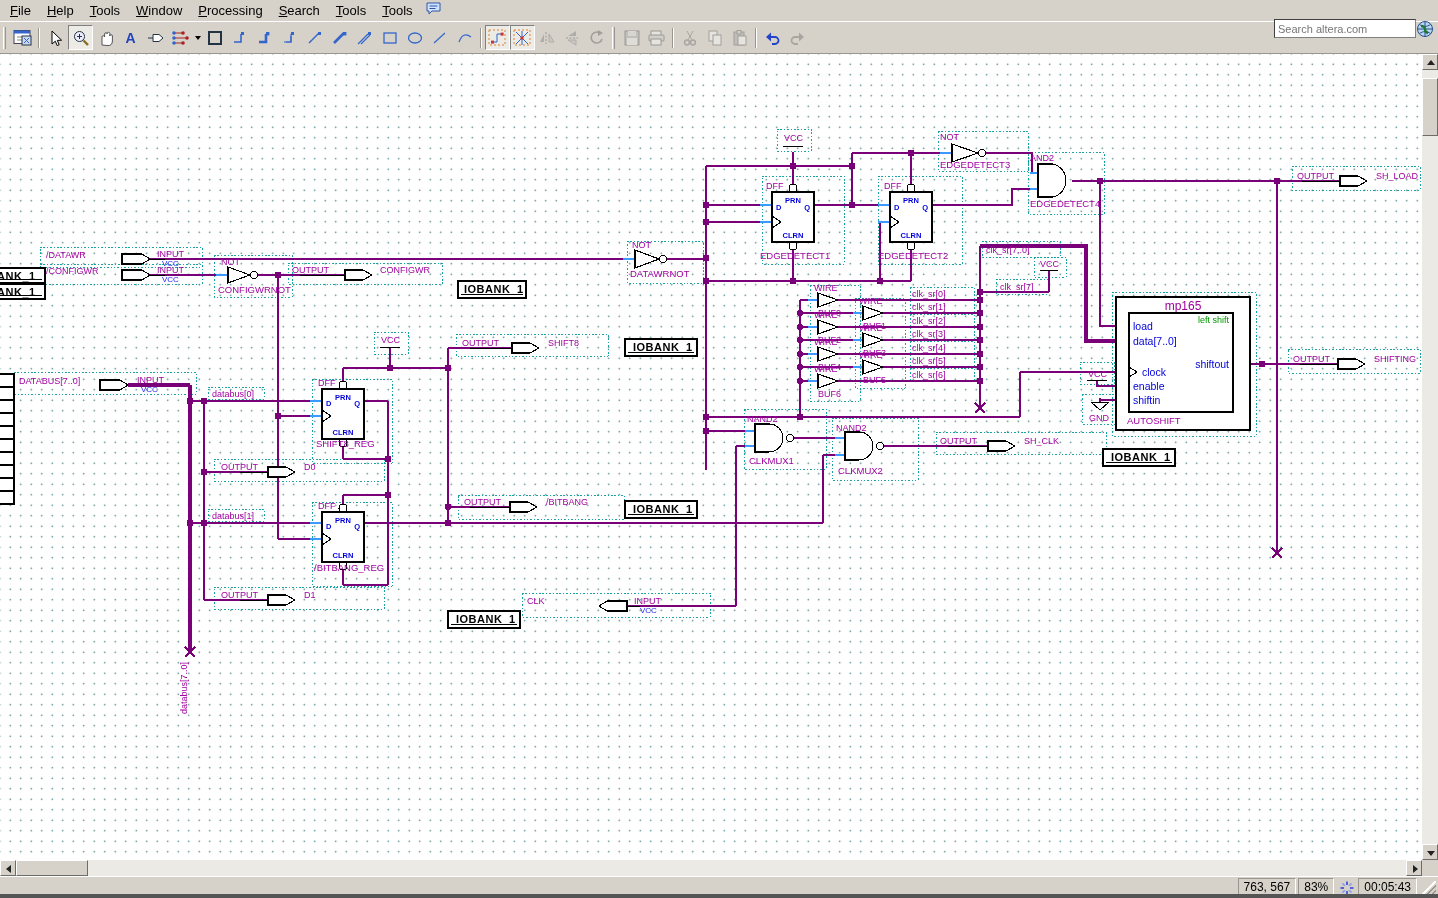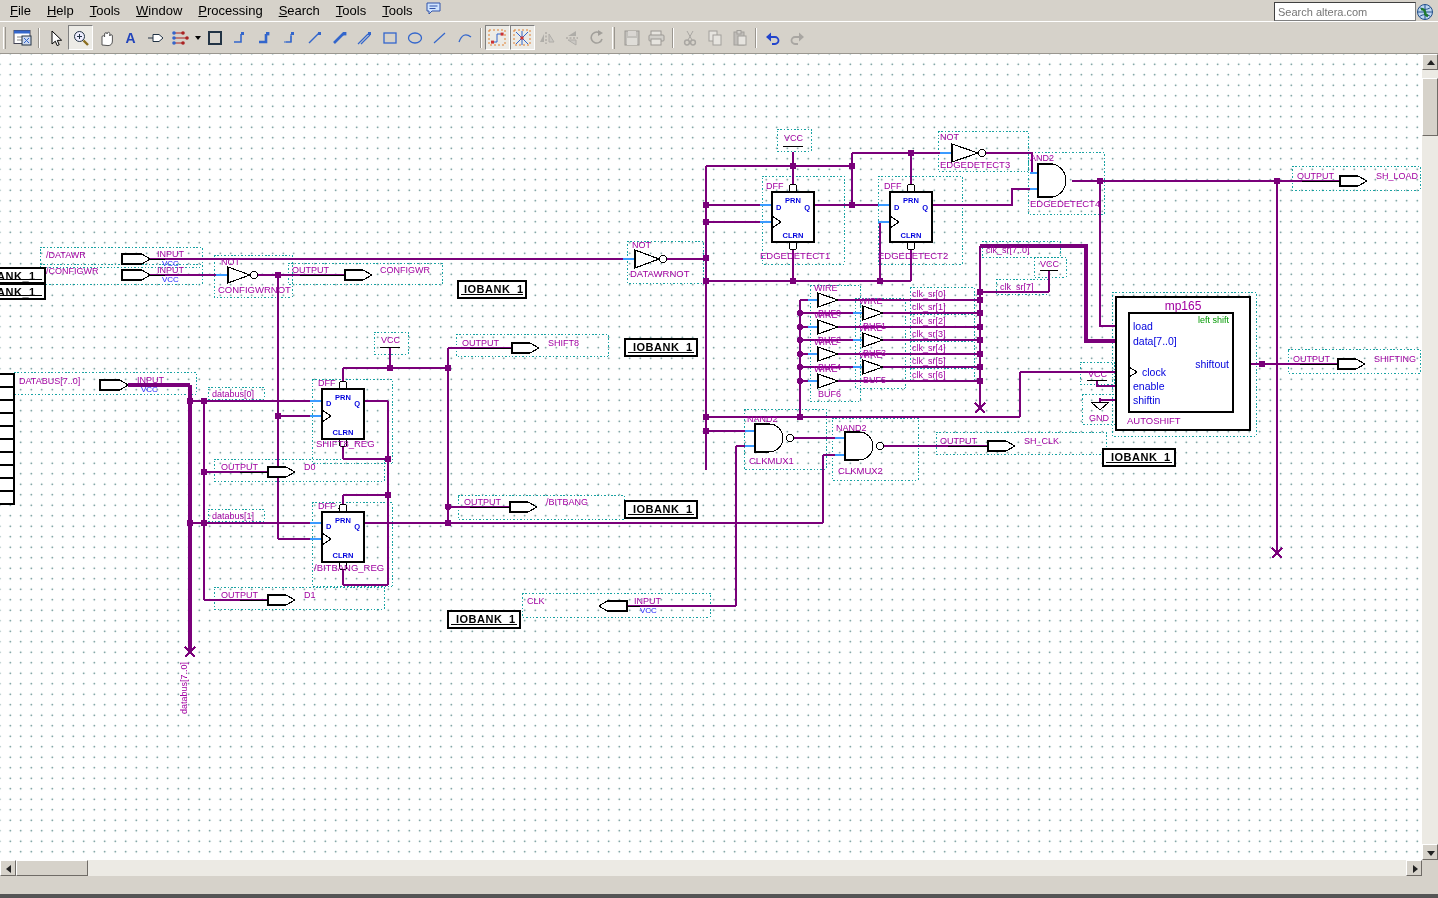--- a/index.html
+++ b/index.html
@@ -2,21 +2,21 @@
 <html><head>
 <meta charset="utf-8">
 <style>
   html,body{margin:0;padding:0;background:#555;}
   #app{width:1438px;height:894px;position:relative;background:#d6d2ca;font-family:"Liberation Sans",sans-serif;overflow:hidden;}
   
   #menubar{height:21px;display:flex;align-items:center;padding-left:2px;position:relative;}
   .menu-item{padding:2px 8px;font-size:13px;color:#000;cursor:default;}
   .menu-item:first-letter{text-decoration:underline;}
   #menu-chat{margin-left:4px;}
-  #searchwrap{position:absolute;right:4px;top:2px;display:flex;align-items:center;justify-content:flex-end;}
+  #searchwrap{position:absolute;right:4px;top:19px;display:flex;align-items:center;justify-content:flex-end;}
   #searchbox{width:134px;height:15px;font-size:11px;border:1px solid #808080;border-top-color:#404040;border-left-color:#404040;padding:1px 3px;color:#555;font-family:"Liberation Sans",sans-serif;}
   
   #toolbar{height:31px;display:flex;align-items:center;border-top:1px solid #fff;border-bottom:1px solid #9a968f;padding-left:1px;}
   .tbtn{width:23px;height:23px;display:flex;align-items:center;justify-content:center;margin:0;border:1px solid transparent;}
   .tbtn.pressed{border-color:#808080 #fff #fff #808080;background:#ecebe6;}
   .tbtn.disabled{opacity:.40;filter:grayscale(1);}
   .tsep{width:0;height:20px;border-left:1px solid #9a968f;border-right:1px solid #fff;margin:0 3px;}
   .thandle{width:1px;height:22px;border-left:1px solid #fff;border-right:1px solid #9a968f;margin:0 4px 0 2px;}
   .caret{width:0;height:0;border-left:3px solid transparent;border-right:3px solid transparent;border-top:4px solid #000;margin-left:1px;}
   
@@ -817,13 +817,35 @@
           <span class="tri left"></span>
         </div>
       <div id="hthumb"></div>
       <div class="sb-btn" style="margin-left:auto;">
           <span class="tri right"></span>
         </div>
     </div>
     <div id="corner"></div>
   </div>
 
+  <div id="statusbar">
+    <div id="st-right">
+      <span class="st-cell">763, 567</span>
+      <span class="st-cell">83%</span>
+      <span style="margin:0 3px;display:inline-flex;">
+        <svg width="16" height="16">
+            <g stroke="#5560dd" stroke-width="2">
+              <path d="M8,1.5 V5"></path>
+              <path d="M8,11 V14.5"></path>
+              <path d="M1.5,8 H5"></path>
+              <path d="M11,8 H14.5"></path>
+              <path d="M3.4,3.4 L5.9,5.9" stroke="#9aa2ea"></path>
+              <path d="M10.1,10.1 L12.6,12.6" stroke="#9aa2ea"></path>
+              <path d="M12.6,3.4 L10.1,5.9" stroke="#9aa2ea"></path>
+              <path d="M3.4,12.6 L5.9,10.1" stroke="#9aa2ea"></path>
+            </g>
+          </svg>
+      </span>
+      <span class="st-cell">00:05:43</span>
+      <span id="grip"></span>
+    </div>
+  </div>
 </div>
 
 </body></html>

